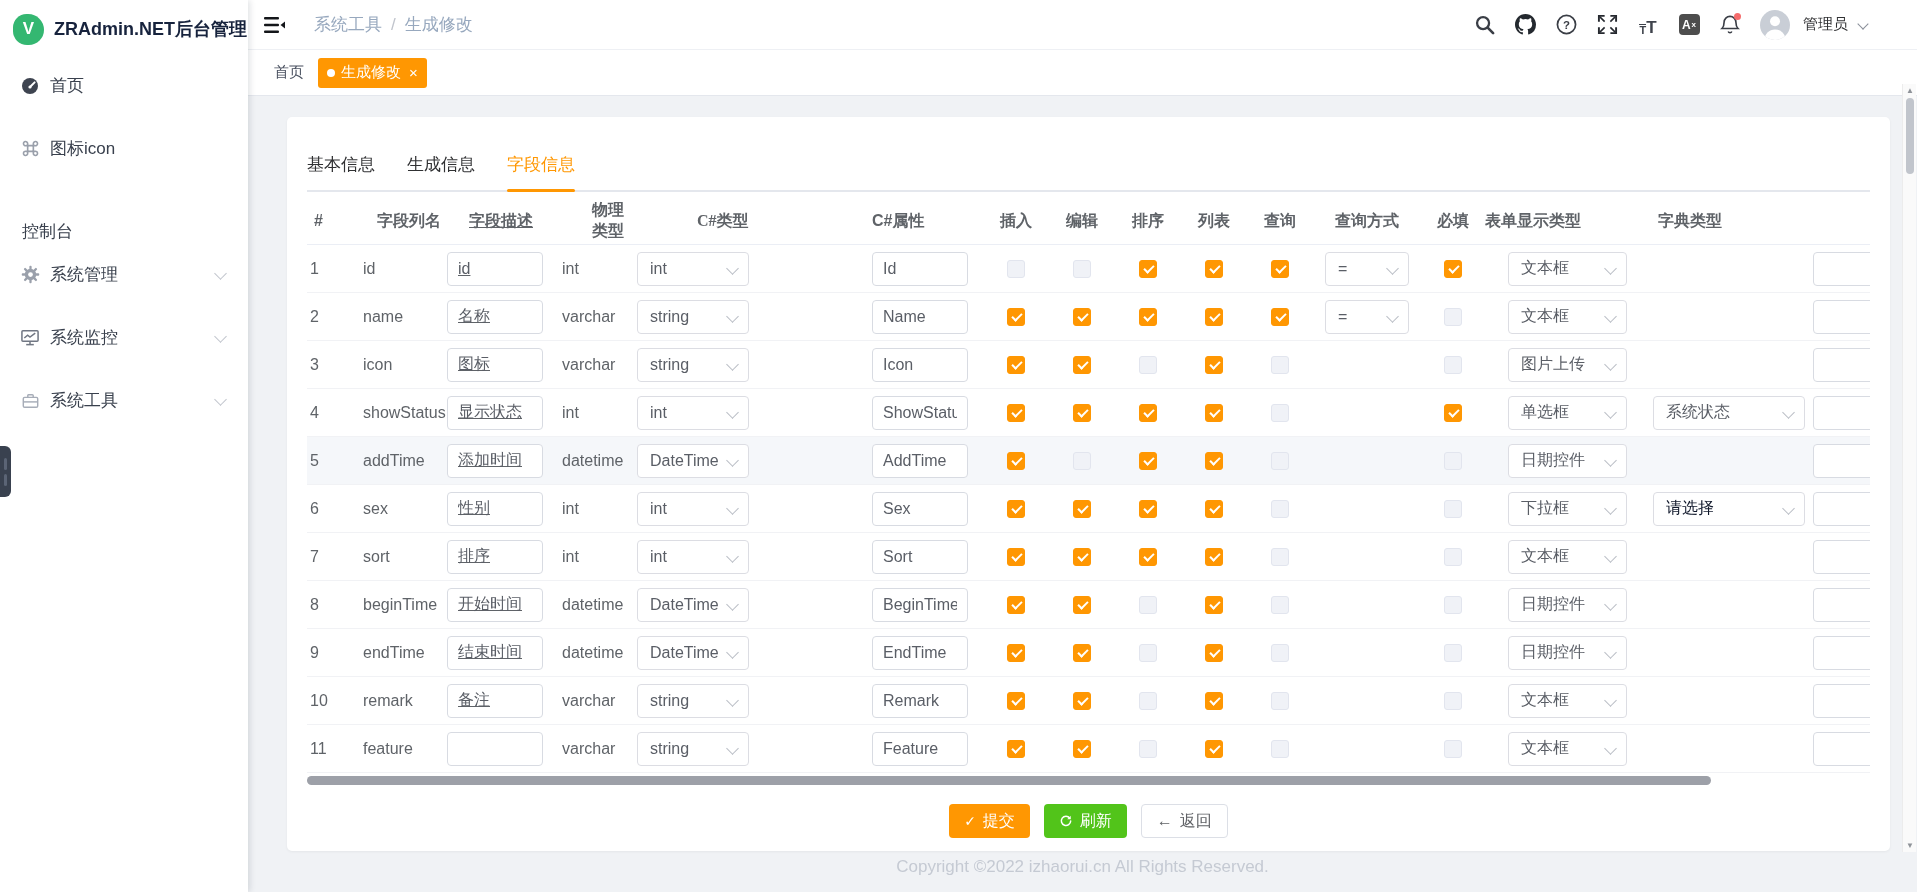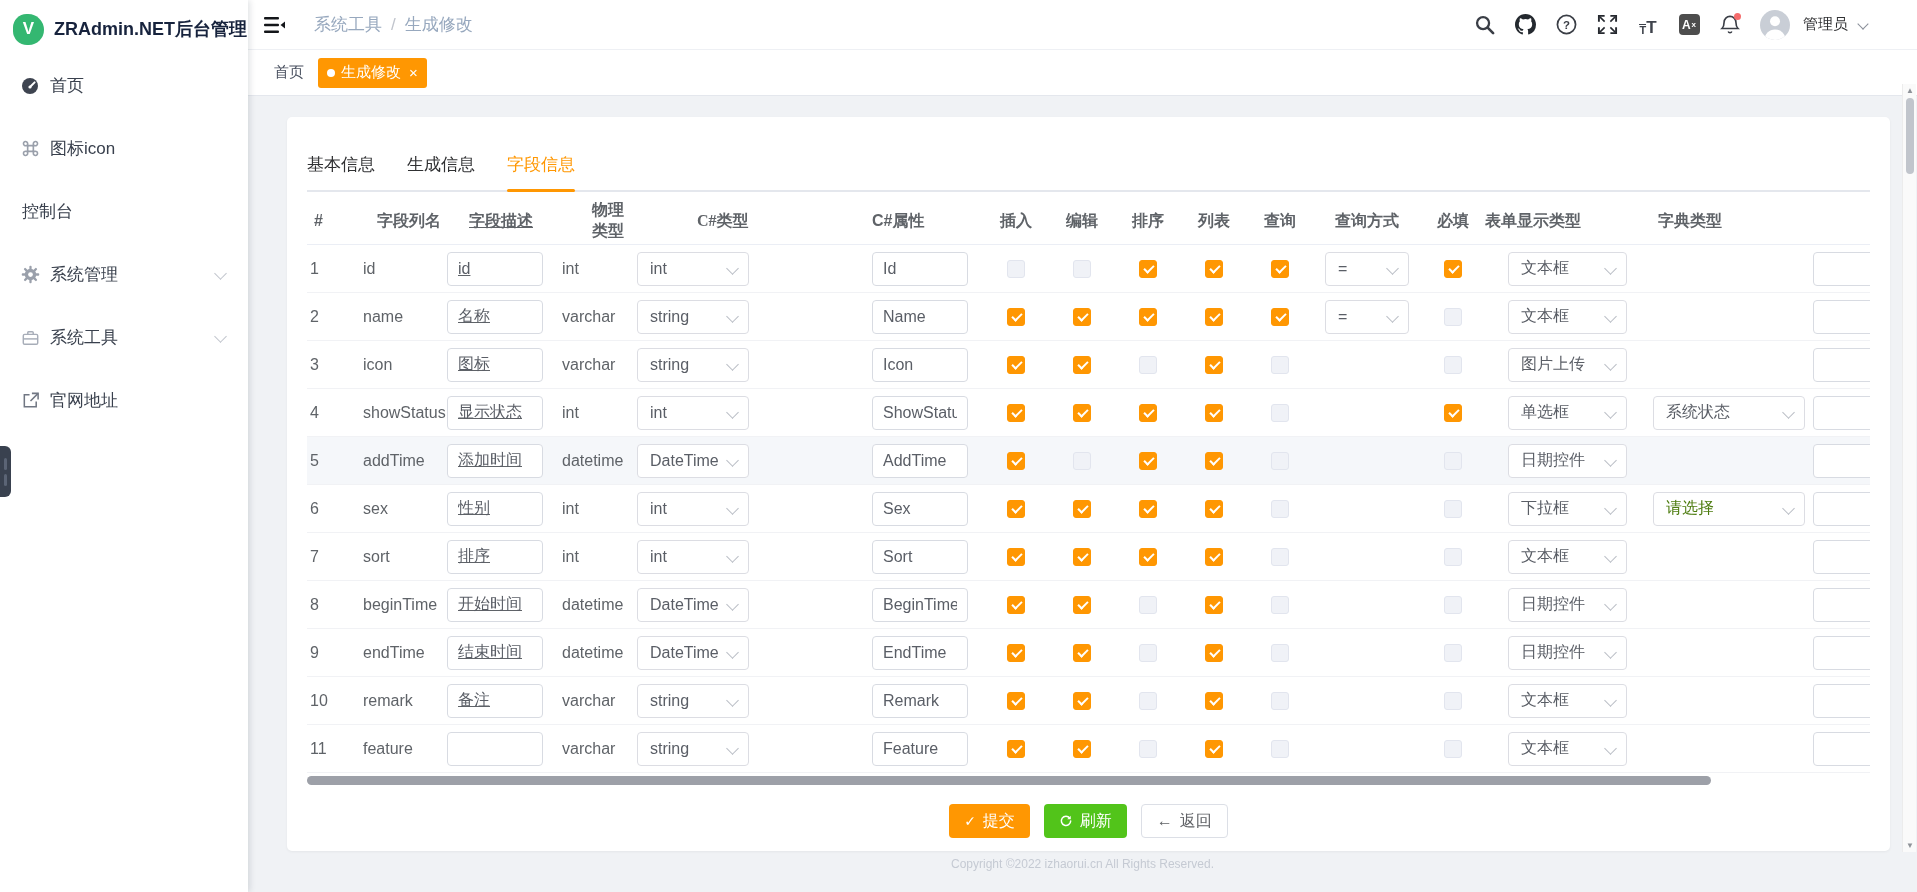--- a/index.html
+++ b/index.html
@@ -14,21 +14,21 @@
   
   .sidebar{ position:absolute; left:0; top:0; width:248px; height:892px; background:#fff;
             box-shadow:2px 0 6px rgba(0,21,41,.12); z-index:5; }
   .logo-row{ display:flex; align-items:center; gap:10px; height:44px; padding:14px 0 0 13px; cursor:pointer;}
   .logo-blob{ width:31px; height:31px; background:var(--logo-green); border-radius:46% 54% 52% 48%;
               display:flex; align-items:center; justify-content:center; color:#fff; font-weight:bold; font-size:17px; flex:none;}
   .app-title{ font-size:18px; font-weight:bold; color:#17233d; letter-spacing:0; white-space:nowrap;}
   .side-nav{ margin-top:10px; }
   .side-item{ height:63px; display:flex; align-items:center; padding-left:20px; gap:10px; cursor:pointer;
               font-size:17px; color:#39404d; position:relative; }
-  .side-item.no-icon{ padding-left:22px; }
+  .side-item.no-icon{ padding-left:22px;align-items:flex-end; }
   .side-item .micon{ width:20px; height:20px; flex:none; display:flex; align-items:center; justify-content:center;}
   .side-item .arrow{ position:absolute; right:22px; top:50%; margin-top:-6px; width:10px; height:10px; }
   .side-item .arrow::after{ content:''; position:absolute; left:0; top:0; width:8px; height:8px;
               border-right:1.5px solid #c0c4cc; border-bottom:1.5px solid #c0c4cc; transform:rotate(45deg);}
   
   .drawer-handle{ position:absolute; left:0; top:446px; width:11px; height:51px; background:#39414f;
               border-radius:0 6px 6px 0; z-index:9; cursor:pointer; display:flex; flex-direction:column;
               align-items:center; justify-content:center; gap:4px;}
   .drawer-handle i{ display:block; width:3px; height:12px; background:#5b6475; border-radius:2px;}
   
@@ -90,36 +90,36 @@
   .c-dict{ width:158px; justify-content:center;} .thead .c-dict{ justify-content:flex-start; padding-left:8px;text-align:center;}
   .c-extra{ width:240px; padding-left:5px;}
   .inp{ width:96px; height:34px; border:1px solid #d8dbe2; border-radius:4px; padding:0 10px; font-size:16px;
         color:#5a5e66; background:#fff; font-family:inherit; outline:none;}
   .inp-extra{ width:120px;}
   .sel{ height:34px; background:#fff; border:1px solid #dcdde3; border-radius:4px; display:flex; align-items:center;
         padding:0 26px 0 12px; position:relative; font-size:16px; color:#5a5e66; cursor:pointer; white-space:nowrap;}
   .sel::after{ content:''; position:absolute; right:11px; top:11px; width:8px; height:8px;
         border-right:1.5px solid #b8bcc4; border-bottom:1.5px solid #b8bcc4; transform:rotate(45deg);}
   .sel-cstype{ width:112px;} .sel-qmode{ width:84px;} .sel-form{ width:119px;} .sel-dict{ width:152px;}
-  .sel .ph{ color:#4d7c0f; }
+  .sel .ph{ color:#0f172a; }
   .cb{ width:18px; height:18px; border-radius:3px; background:#f0f2f7; border:1px solid #e2e5ee; position:relative; cursor:pointer;}
   .cb.on{ background:var(--accent); border-color:var(--accent);}
   .cb.on::after{ content:''; position:absolute; left:3.5px; top:4px; width:8px; height:4px;
         border-left:2px solid #fff; border-bottom:2px solid #fff; transform:rotate(-45deg);}
   .h-scrollbar{ width:1404px; height:9px; background:#9da0a8; border-radius:5px; margin-top:3px; cursor:pointer;}
   
   .actions{ display:flex; justify-content:center; gap:14px; margin-top:19px;}
   .btn{ height:34px; padding:0 15px; border-radius:4px; font-size:16px; display:flex; align-items:center; gap:7px;
         border:none; cursor:pointer; font-family:inherit;}
   .btn-submit{ background:var(--accent); color:#fff;}
   .btn-refresh{ background:var(--success); color:#fff;}
   .btn-back{ background:#fff; color:#606266; border:1px solid #dcdfe6;}
   .btn .bi{ font-size:14px; display:flex; align-items:center;}
   .btn-back .bi{ font-size:16px;}
-  .footer{ position:absolute; left:0; right:0; top:760px; text-align:center; color:#c5cad3; font-size:12px;}
+  .footer{ position:absolute; left:0; right:0; top:760px; text-align:center; color:#c5cad3; font-size:17px;}
   
   .v-scrollbar{ position:absolute; right:1px; top:84px; width:14px; height:768px; background:#fafafa;
         border-left:1px solid #ececec; z-index:20; display:block;}
   .vs-arrow{ position:absolute; left:0; width:14px; text-align:center; font-size:8px; color:#8f9399;}
   .vs-arrow.up{ top:2px;} .vs-arrow.down{ bottom:2px;}
   .vs-thumb{ position:absolute; left:3px; top:14px; width:8px; height:76px; background:#c1c5cc; border-radius:4px; cursor:pointer;}
 </style>
 </head>
 <body>
 
@@ -171,38 +171,40 @@
               <circle cx="10" cy="10" r="6"></circle>
               <circle cx="10" cy="10" r="2.5" fill="#fff"></circle>
             </g>
           </svg>
         </span>
         <span class="mlabel">系统管理</span>
         <span class="arrow"></span>
       </div>
       <div class="side-item">
         <span class="micon">
+          <svg width="20" height="19" viewBox="0 0 20 20" fill="none" stroke="#717783" stroke-width="1.6">
+            <rect x="1.5" y="3" width="17" height="11" rx="1"></rect>
+            <polyline points="4,10.5 7.5,7.5 10,9.5 15.5,5.5"></polyline>
+            <line x1="10" y1="14" x2="10" y2="17.5"></line>
+            <line x1="6" y1="17.5" x2="14" y2="17.5"></line>
+          </svg>
+        </span>
+        <span class="mlabel">系统监控</span>
+        <span class="arrow"></span>
+      </div>
+      <div class="side-item">
+        <span class="micon">
           <svg width="19" height="18" viewBox="0 0 20 20" fill="none" stroke="#a7adb8" stroke-width="1.6">
             <rect x="2" y="6" width="16" height="11" rx="1.5"></rect>
             <path d="M7 6V3.8A1 1 0 0 1 8 3h4a1 1 0 0 1 1 1V6"></path>
             <line x1="2" y1="11" x2="18" y2="11"></line>
           </svg>
         </span>
         <span class="mlabel">系统工具</span>
         <span class="arrow"></span>
-      </div>
-      <div class="side-item">
-        <span class="micon">
-          <svg width="19" height="19" viewBox="0 0 20 20" fill="none" stroke="#717783" stroke-width="1.6">
-            <path d="M9 4H3.5v12.5H16V11"></path>
-            <path d="M11.5 2.5H18V9"></path>
-            <line x1="18" y1="2.5" x2="10" y2="10.5"></line>
-          </svg>
-        </span>
-        <span class="mlabel">官网地址</span>
       </div>
     </nav>
 </aside>
 
 <div class="drawer-handle">
     <i></i>
     <i></i>
   </div>
 
 <div class="main">

